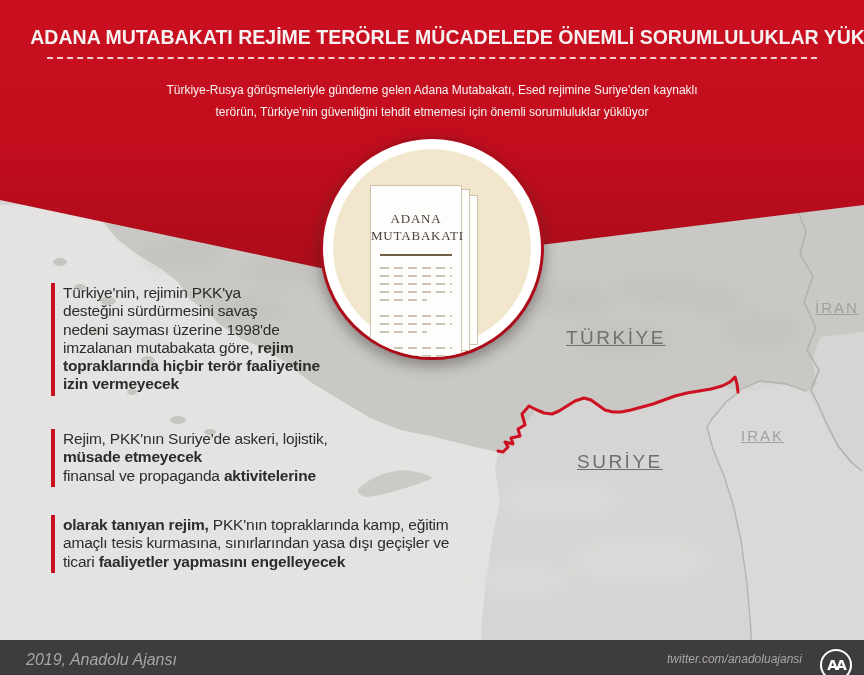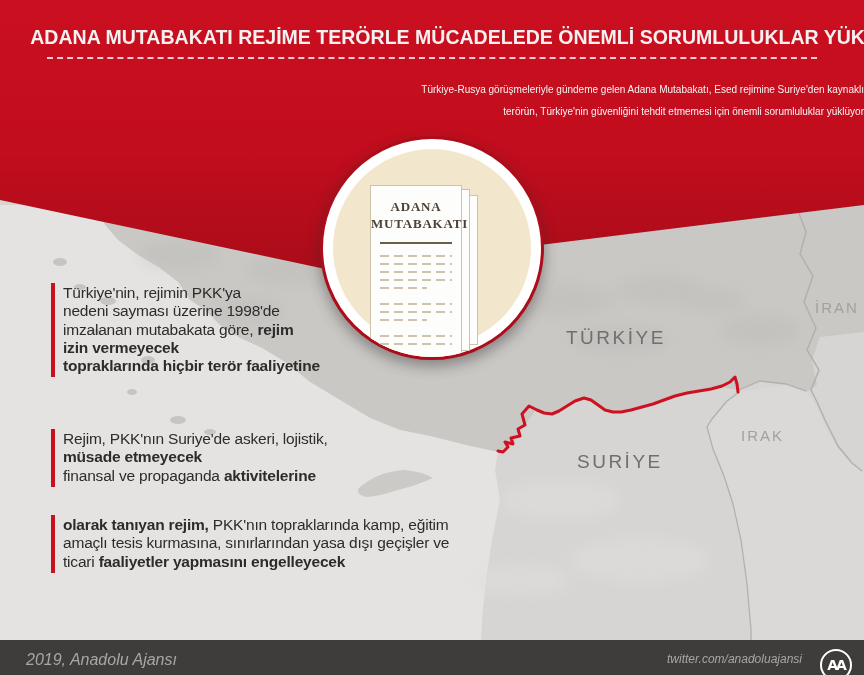--- a/index.html
+++ b/index.html
@@ -2,50 +2,50 @@
 <html><head>
 <meta charset="utf-8">
 <style>
   html,body{margin:0;padding:0;background:#888;}
   .canvas{position:relative;width:864px;height:675px;overflow:hidden;background:#d6d5d3;
           font-family:"Liberation Sans",sans-serif;}
 
   
   .map{position:absolute;left:0;top:0;width:864px;height:640px;}
   .mapsvg{position:absolute;left:0;top:0;}
-  .map-label{position:absolute;color:#6f6f6f;font-size:19px;letter-spacing:2.5px;font-weight:400;}
+  .map-label{position:absolute;color:#6f6f6f;font-size:19px;letter-spacing:2.5px;font-weight:400;text-decoration:underline;}
   .map-label.minor{font-size:15px;color:#a2a19f;letter-spacing:2px;}
   #lbl-turkiye{left:566px;top:327px;}
   #lbl-suriye{left:577px;top:451px;}
   #lbl-iran{left:815px;top:299px;}
   #lbl-irak{left:741px;top:427px;}
 
   
   .red-band{position:absolute;left:0;top:0;width:864px;height:280px;
     background:linear-gradient(180deg,#ca0f20 0%,#c10d1d 55%,#a90c19 100%);
     clip-path:polygon(0 0,100% 0,100% 73.2%,62.5% 87.5%,50% 100%,38.2% 96.4%,0 71.4%);
     filter:drop-shadow(0 3px 3px rgba(80,70,70,.35));}
   .title{position:absolute;left:0;top:25px;width:864px;text-align:center;color:#f6f1f1;
     font-size:21px;font-weight:700;white-space:nowrap;transform:scaleX(.93);}
   .dash-sep{position:absolute;left:47px;top:57px;width:770px;height:0;
     border-top:2px dashed rgba(255,255,255,.8);}
-  .subtitle{position:absolute;left:0;top:79px;width:864px;text-align:right;color:#f8f4f4;
-    font-size:10px;line-height:22px;}
+  .subtitle{position:absolute;left:0;top:79px;width:864px;text-align:center;color:#f8f4f4;
+    font-size:12px;line-height:22px;}
 
   
   .badge{position:absolute;left:320px;top:136px;width:218px;height:218px;border-radius:50%;
     background:#fff;border:3px solid #ad0d1a;box-shadow:0 6px 14px rgba(50,45,45,.45);}
   .badge-clip{position:absolute;inset:0;border-radius:50%;overflow:hidden;}
   .badge-beige{position:absolute;inset:10px;border-radius:50%;background:#f2e6cd;}
   .page{position:absolute;background:#fdfdfc;border:1px solid #cfc2aa;box-sizing:border-box;}
   .page.p3{left:63px;top:56px;width:92px;height:150px;}
   .page.p2{left:55px;top:50px;width:92px;height:162px;}
   .page.main{left:47px;top:46px;width:92px;height:176px;}
-  .doc-title{margin-top:12px;text-align:center;font-family:"Liberation Serif",serif;
-    font-weight:700;font-size:13px;line-height:17px;color:#4e4236;letter-spacing:.8px;}
+  .doc-title{margin-top:24px;text-align:center;font-family:"Liberation Serif",serif;
+    font-weight:400;font-size:13px;line-height:17px;color:#4e4236;letter-spacing:.8px;}
   .doc-rule{margin:10px 9px 11px;border-top:2px solid #6e5e49;}
   .drow{height:2px;margin:0 9px 6px;
     background:repeating-linear-gradient(90deg,#cdc3b0 0 9px,transparent 9px 14px);}
   .drow.short{margin-right:34px;}
   .dgap{height:8px;}
 
   
   .fact{position:absolute;border-left:4px solid #c8101f;padding:1px 0 2px 8px;color:#2d2c2b;
     font-size:15.5px;line-height:18.3px;letter-spacing:-.2px;}
   .fact div{white-space:nowrap;}
@@ -171,24 +171,25 @@
         <div class="drow short"></div>
         <div class="dgap"></div>
         <div class="drow"></div>
         <div class="drow"></div>
       </div>
     </div>
   </div>
 
   <div class="fact" id="fact0">
       <div><span>Türkiye'nin, rejimin PKK'ya</span></div>
+      <div><span>desteğini sürdürmesini savaş</span></div>
       <div><span>nedeni sayması üzerine 1998'de</span></div>
       <div><span>imzalanan mutabakata göre, </span><span class="b">rejim</span></div>
+      <div><span class="b">topraklarında hiçbir terör faaliyetine</span></div>
       <div><span class="b">izin vermeyecek</span></div>
-      <div><span class="b">topraklarında hiçbir terör faaliyetine</span></div>
     </div>
   <div class="fact" id="fact1">
       <div><span>Rejim, PKK'nın Suriye'de askeri, lojistik,</span></div>
       <div><span class="b">müsade etmeyecek</span></div>
       <div><span>finansal ve propaganda </span><span class="b">aktivitelerine</span></div>
     </div>
   <div class="fact" id="fact2">
       <div><span class="b">olarak tanıyan rejim,</span><span> PKK'nın topraklarında kamp, eğitim</span></div>
       <div><span>amaçlı tesis kurmasına, sınırlarından yasa dışı geçişler ve</span></div>
       <div><span>ticari </span><span class="b">faaliyetler yapmasını engelleyecek</span></div>

